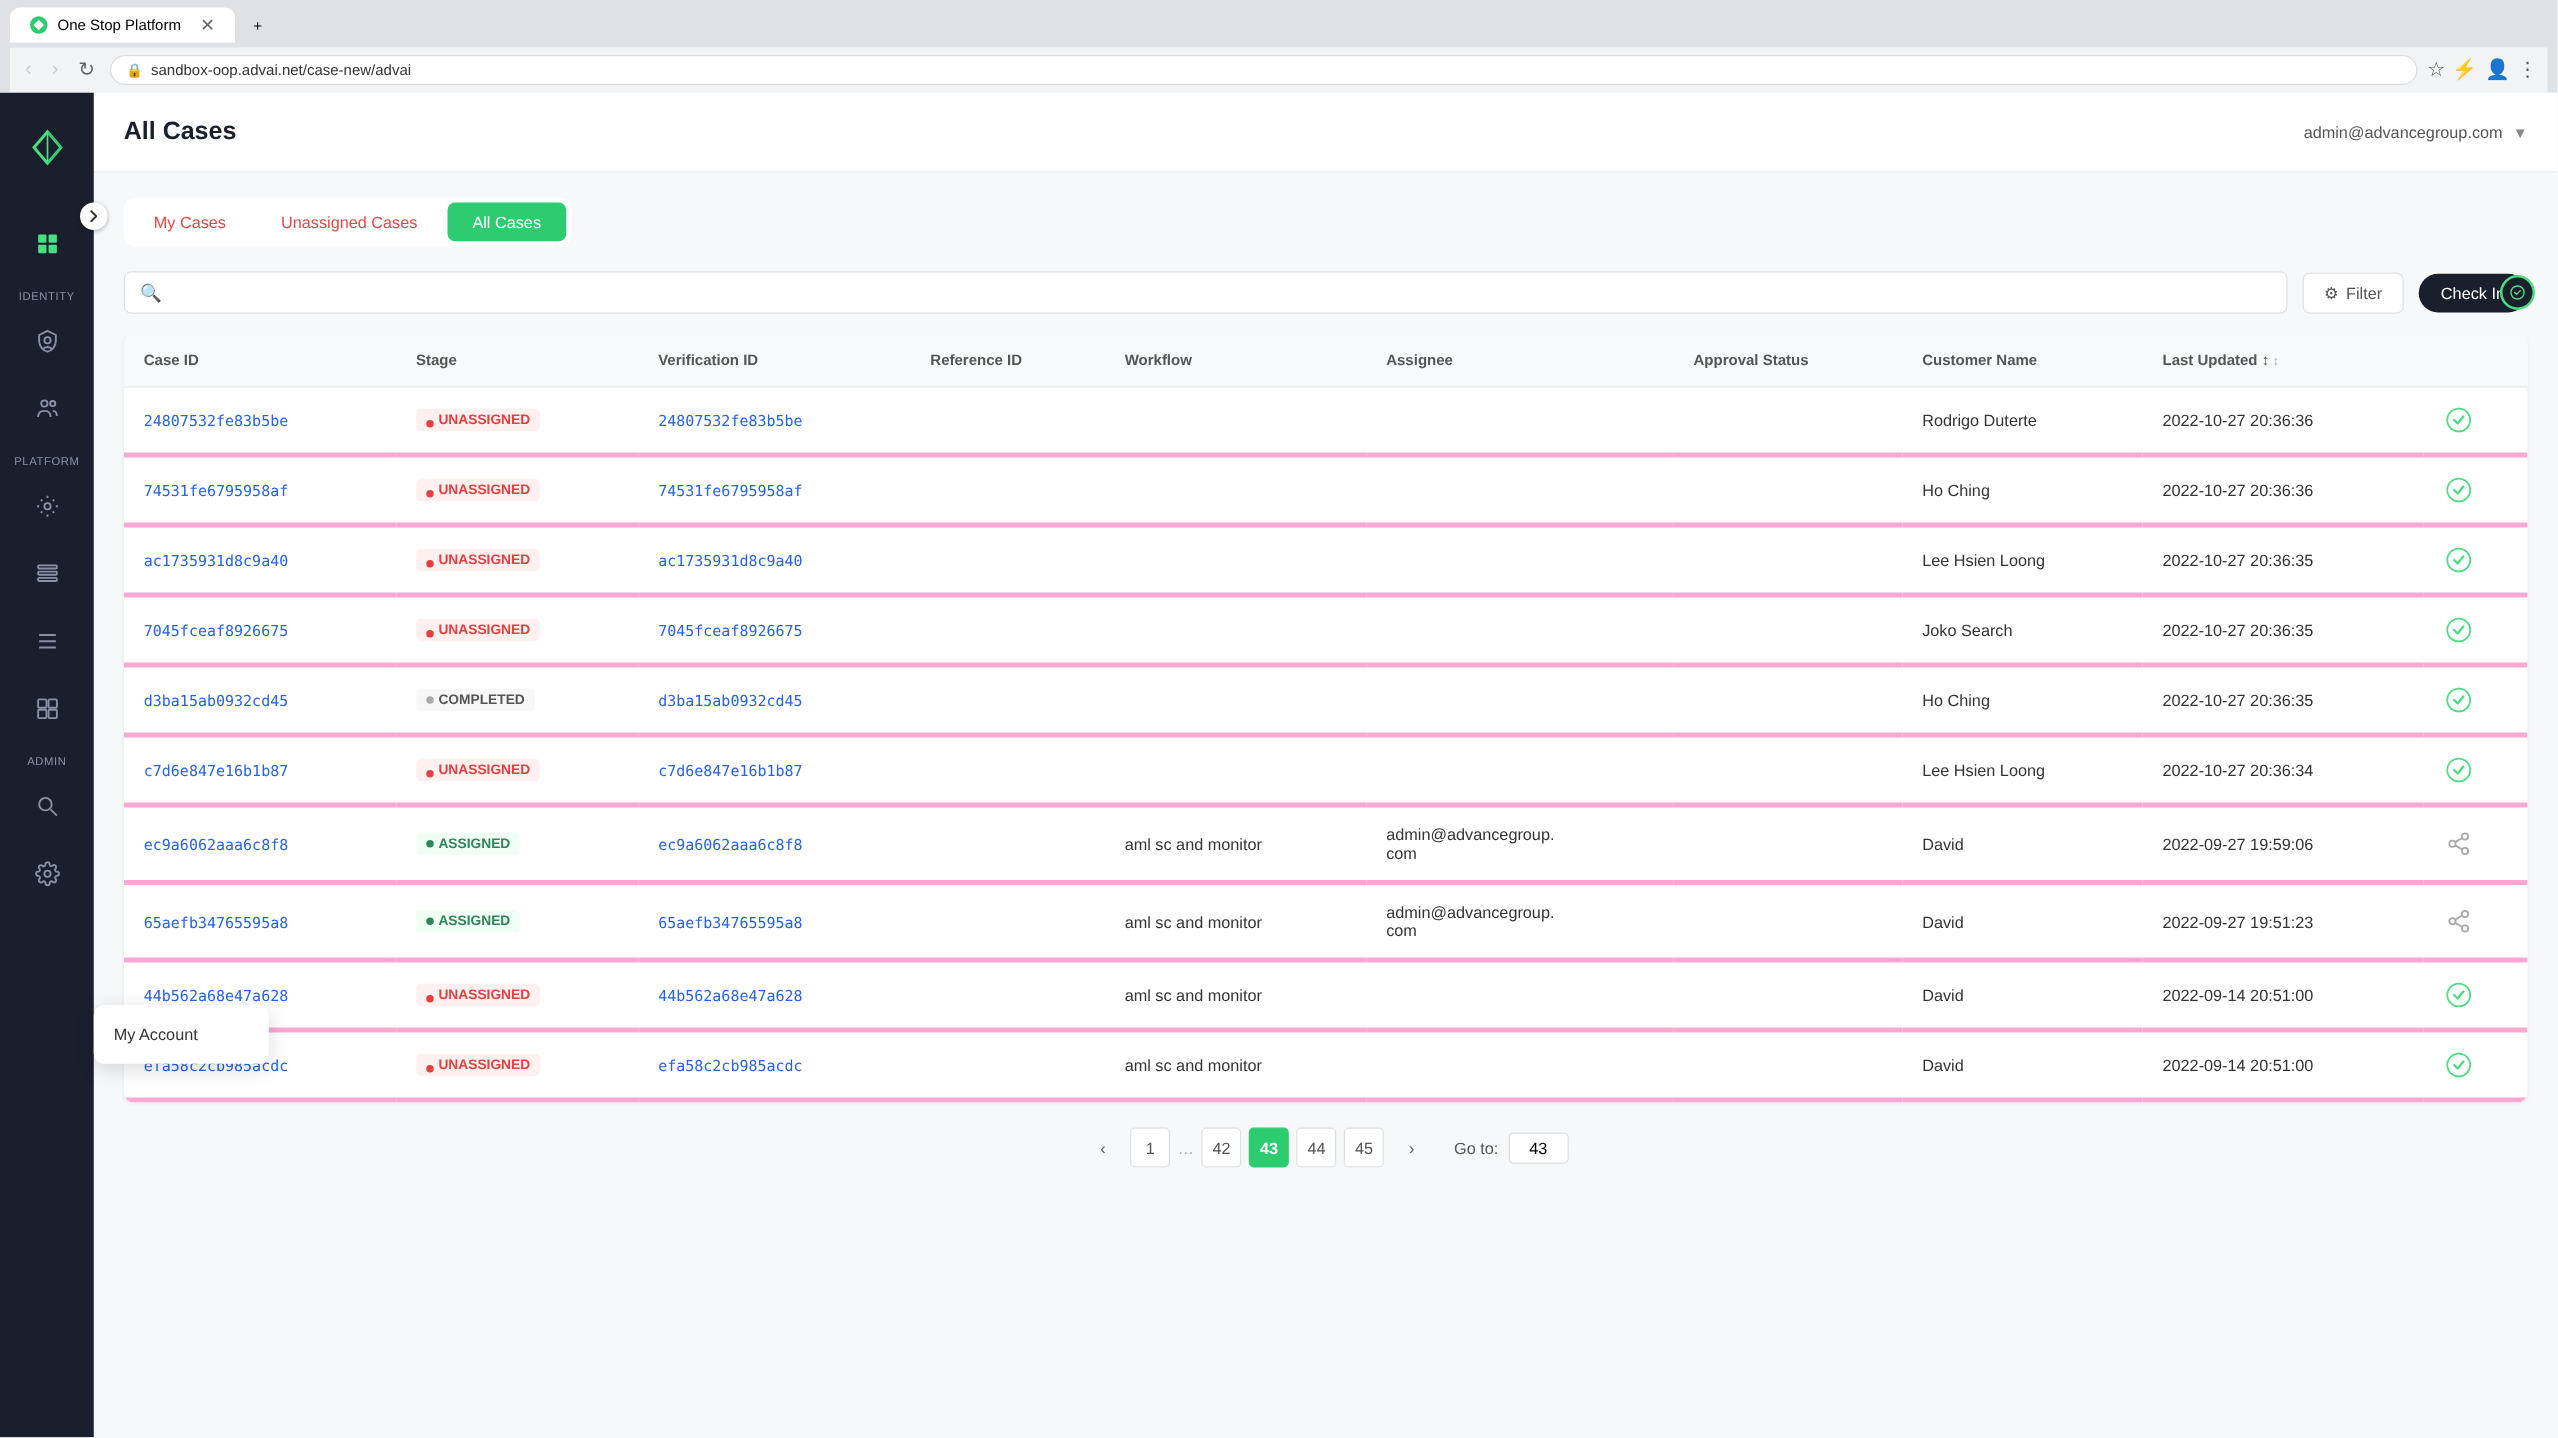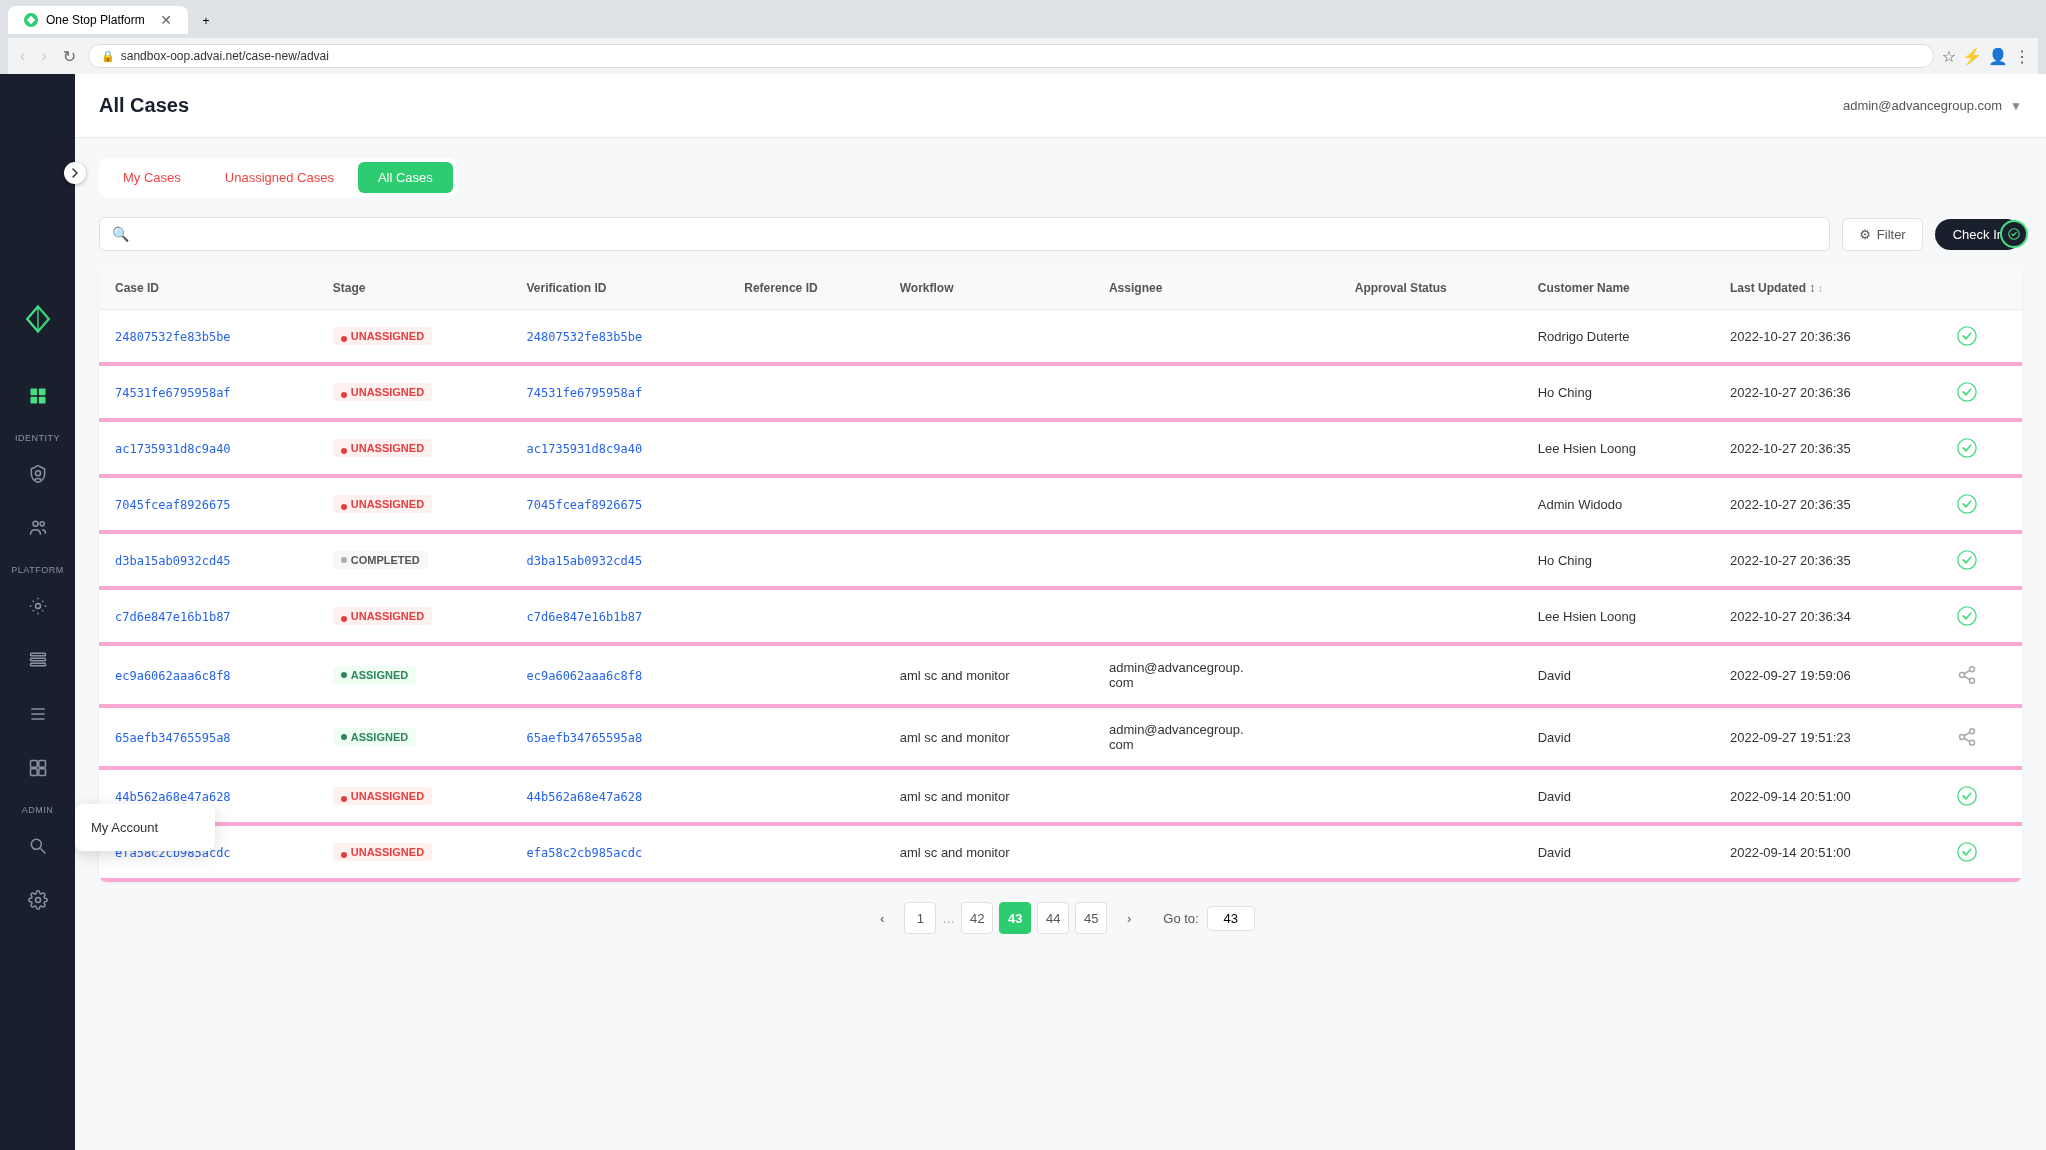--- a/index.html
+++ b/index.html
@@ -15,21 +15,21 @@
     .nav-btn { background: none; border: none; color: #666; font-size: 16px; cursor: pointer; padding: 2px 4px; border-radius: 4px; }
     .nav-btn:disabled { color: #ccc; cursor: default; }
     .address-bar { flex: 1; background: white; border: 1px solid #ddd; border-radius: 20px; padding: 4px 12px; font-size: 12px; color: #333; display: flex; align-items: center; gap: 6px; }
     .address-bar .lock-icon { color: #666; font-size: 11px; }
     .nav-icons { display: flex; gap: 6px; color: #555; font-size: 16px; }
 
     
     .app-wrapper { display: flex; flex: 1; overflow: hidden; }
 
     
-    .sidebar { width: 75px; background: #1a1f2e; display: flex; flex-direction: column; align-items: center; padding: 12px 0; gap: 4px; position: relative; z-index: 10; justify-content: center; }
+    .sidebar { width: 75px; background: #1a1f2e; display: flex; flex-direction: column; align-items: center; padding: 24px 0; gap: 4px; position: relative; z-index: 10; }
     .sidebar-logo { width: 40px; height: 40px; display: flex; align-items: center; justify-content: center; margin-bottom: 8px; }
     .sidebar-logo svg { width: 36px; height: 36px; }
     .sidebar-toggle { width: 22px; height: 22px; background: #fff; border-radius: 50%; display: flex; align-items: center; justify-content: center; cursor: pointer; position: absolute; right: -11px; top: 88px; z-index: 20; box-shadow: 0 1px 4px rgba(0,0,0,0.3); }
     .sidebar-toggle svg { width: 12px; height: 12px; color: #333; }
     .sidebar-section-label { color: #8892a4; font-size: 9px; text-transform: uppercase; letter-spacing: 0.5px; margin-top: 8px; margin-bottom: 2px; width: 100%; text-align: center; }
     .sidebar-item { width: 50px; height: 50px; display: flex; flex-direction: column; align-items: center; justify-content: center; border-radius: 8px; cursor: pointer; gap: 2px; color: #8892a4; transition: background 0.2s; }
     .sidebar-item.active { color: #4ade80; }
     .sidebar-item svg { width: 20px; height: 20px; }
 
     
@@ -366,21 +366,21 @@
       <span class="badge badge-unassigned">
         <span class="badge-dot"></span>
         UNASSIGNED
       </span>
     </td>
     <td><span class="case-id">7045fceaf8926675</span></td>
     <td></td>
     <td></td>
     <td></td>
     <td></td>
-    <td>Admin Widodo</td>
+    <td>Joko Search</td>
     <td>2022-10-27 20:36:35</td>
     <td>
                   <div class="action-icon">
       <svg viewBox="0 0 24 24" fill="none" style="width:22px;height:22px;">
         <circle cx="12" cy="12" r="10" stroke="#4ade80" stroke-width="1.5"></circle>
         <path d="M8 12 L11 15 L16 9" stroke="#4ade80" stroke-width="2" stroke-linecap="round" stroke-linejoin="round"></path>
       </svg>
     </div>
                 </td>
   </tr>

